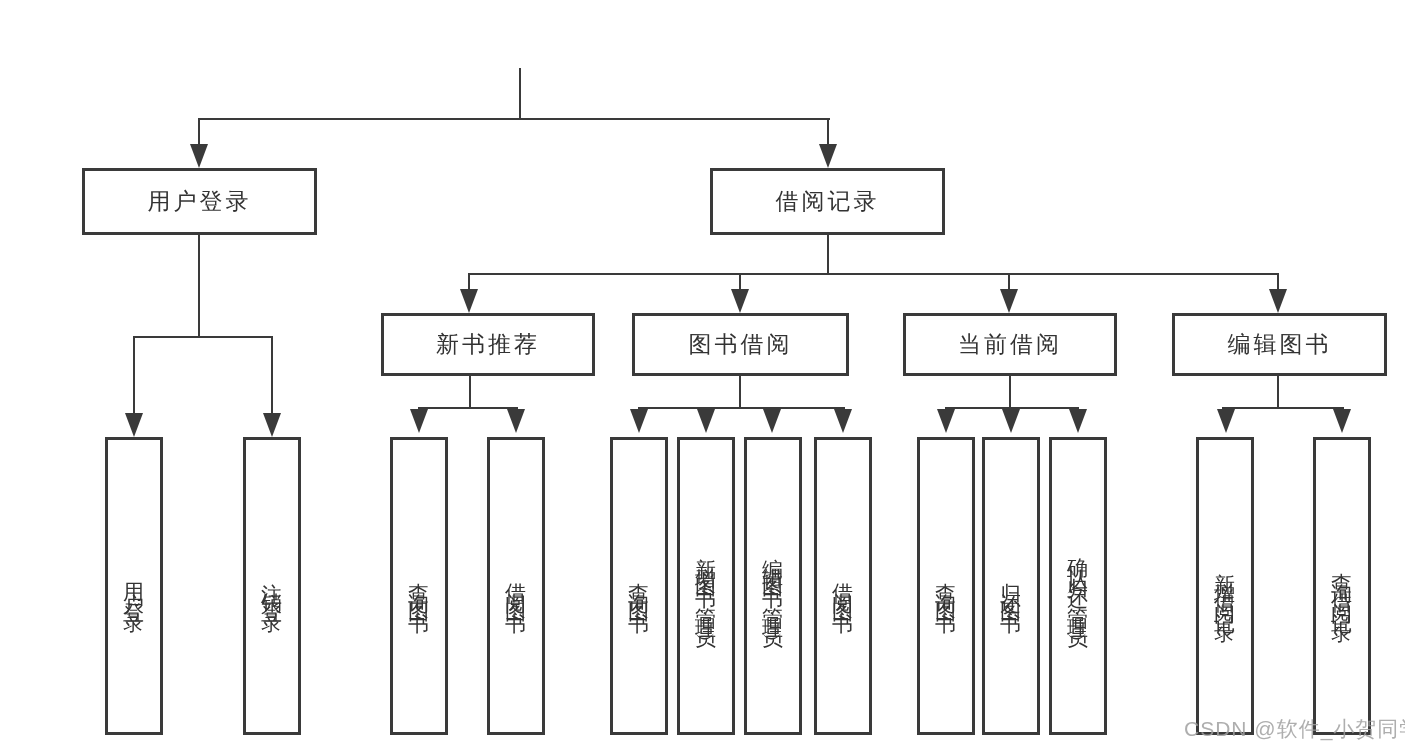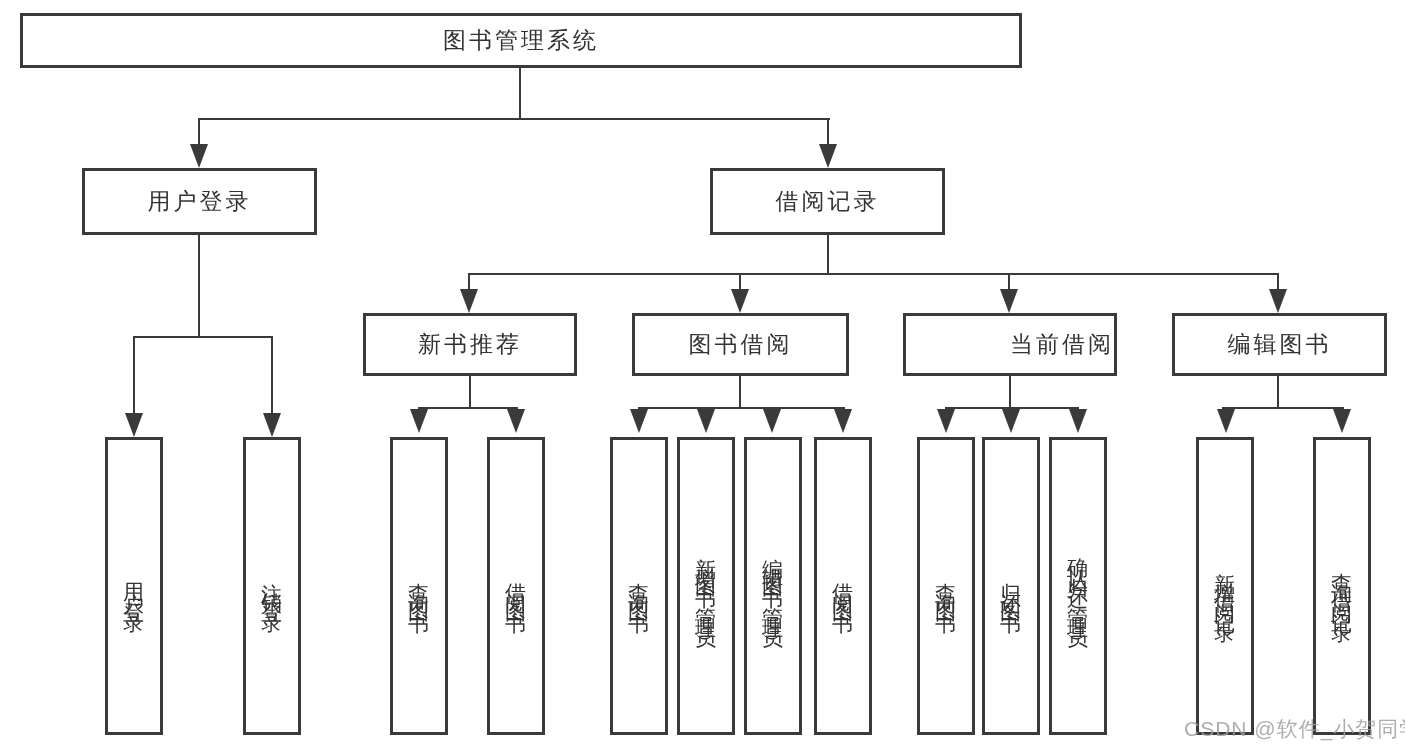--- a/index.html
+++ b/index.html
@@ -54,23 +54,20 @@
     letter-spacing:1px;
     z-index:10;
     white-space:nowrap;
   }
 </style>
 </head>
 <body>
 
 <div class="canvas">
 
-  <div class="box" style="left:20px;top:13px;width:1002px;height:55px;">
-    <span>图书管理系统</span>
-  </div>
 
   <div class="vline" style="left:519px;top:68px;height:50px;"></div>
   <div class="hline" style="left:198px;top:118px;width:632px;"></div>
   <div class="vline" style="left:198px;top:118px;height:28px;"></div>
   <div class="arrow" style="left:190px;top:144px;"></div>
   <div class="vline" style="left:827px;top:118px;height:28px;"></div>
   <div class="arrow" style="left:819px;top:144px;"></div>
 
   <div class="box" style="left:82px;top:168px;width:235px;height:67px;">
     <span>用户登录</span>
@@ -90,27 +87,27 @@
   <div class="hline" style="left:468px;top:273px;width:811px;"></div>
   <div class="vline" style="left:468px;top:273px;height:16px;"></div>
   <div class="arrow" style="left:460px;top:289px;"></div>
   <div class="vline" style="left:739px;top:273px;height:16px;"></div>
   <div class="arrow" style="left:731px;top:289px;"></div>
   <div class="vline" style="left:1008px;top:273px;height:16px;"></div>
   <div class="arrow" style="left:1000px;top:289px;"></div>
   <div class="vline" style="left:1277px;top:273px;height:16px;"></div>
   <div class="arrow" style="left:1269px;top:289px;"></div>
 
-  <div class="box" style="left:363px;top:313px;width:214px;height:63px;">
+  <div class="box" style="left:381px;top:313px;width:214px;height:63px;">
     <span>新书推荐</span>
   </div>
   <div class="box" style="left:632px;top:313px;width:217px;height:63px;">
     <span>图书借阅</span>
   </div>
-  <div class="box" style="left:903px;top:313px;width:214px;height:63px;justify-content:flex-end;">
+  <div class="box" style="left:903px;top:313px;width:214px;height:63px;">
     <span>当前借阅</span>
   </div>
   <div class="box" style="left:1172px;top:313px;width:215px;height:63px;">
     <span>编辑图书</span>
   </div>
 
   <div class="vline" style="left:469px;top:376px;height:31px;"></div>
   <div class="hline" style="left:418px;top:407px;width:100px;"></div>
   <div class="arrow" style="left:410px;top:409px;"></div>
   <div class="arrow" style="left:507px;top:409px;"></div>

